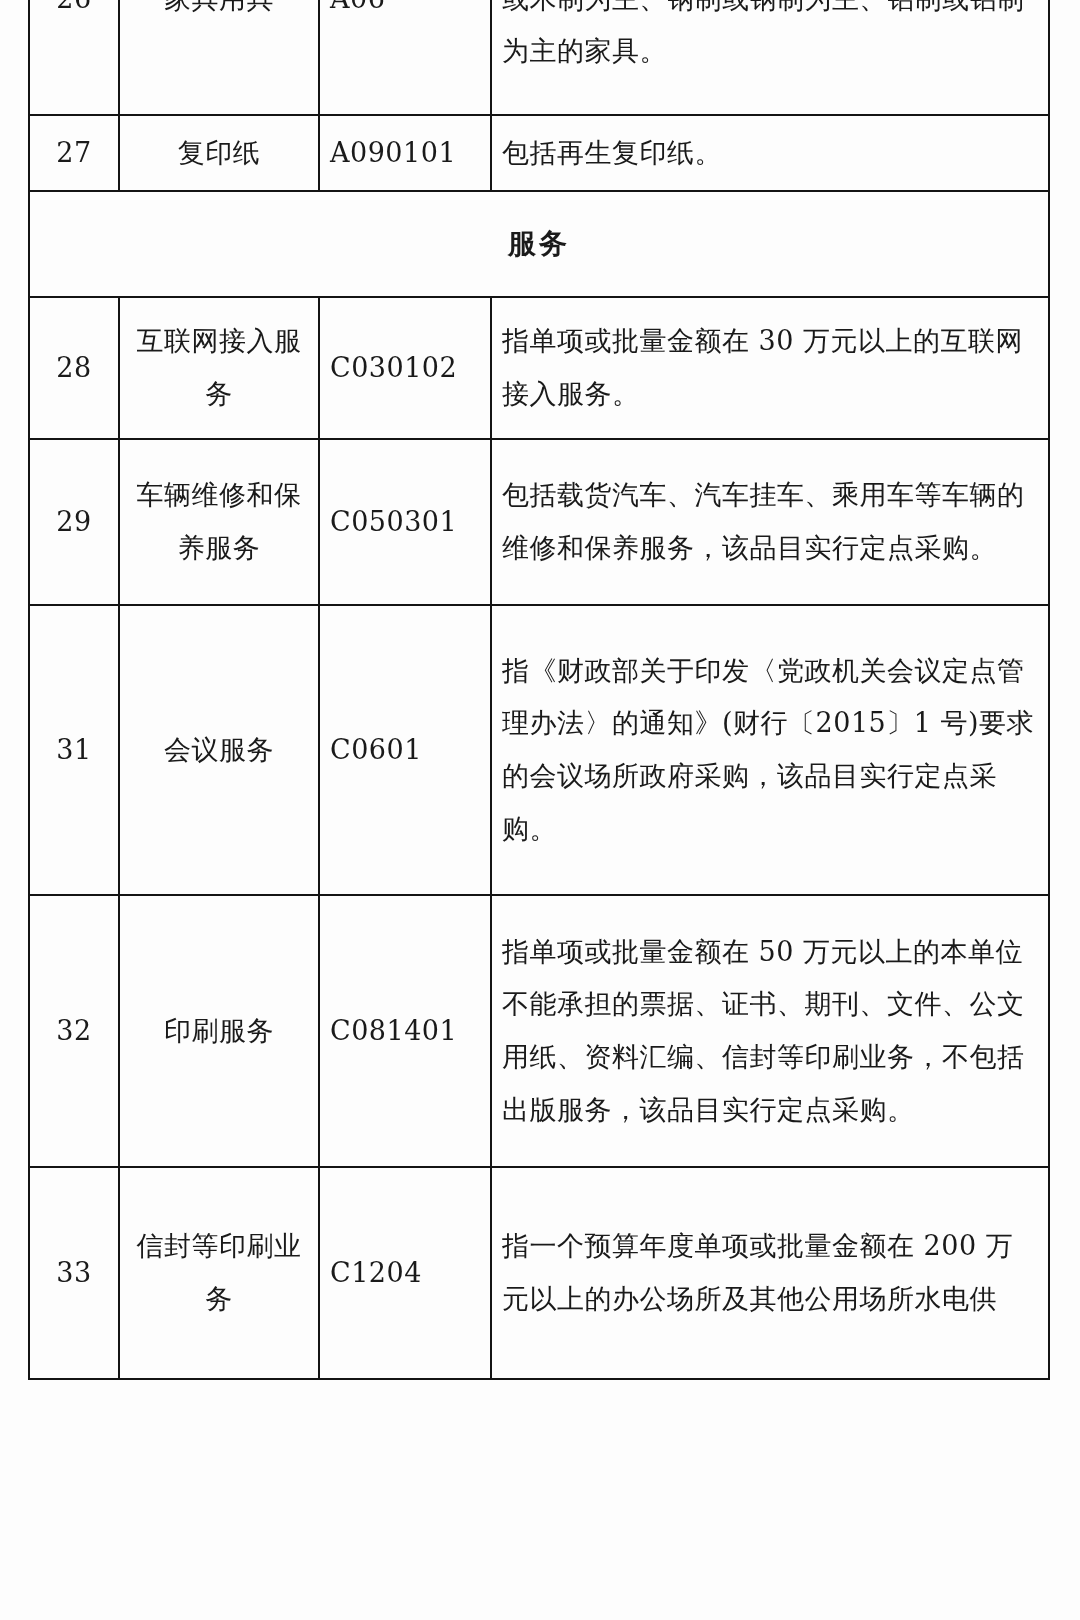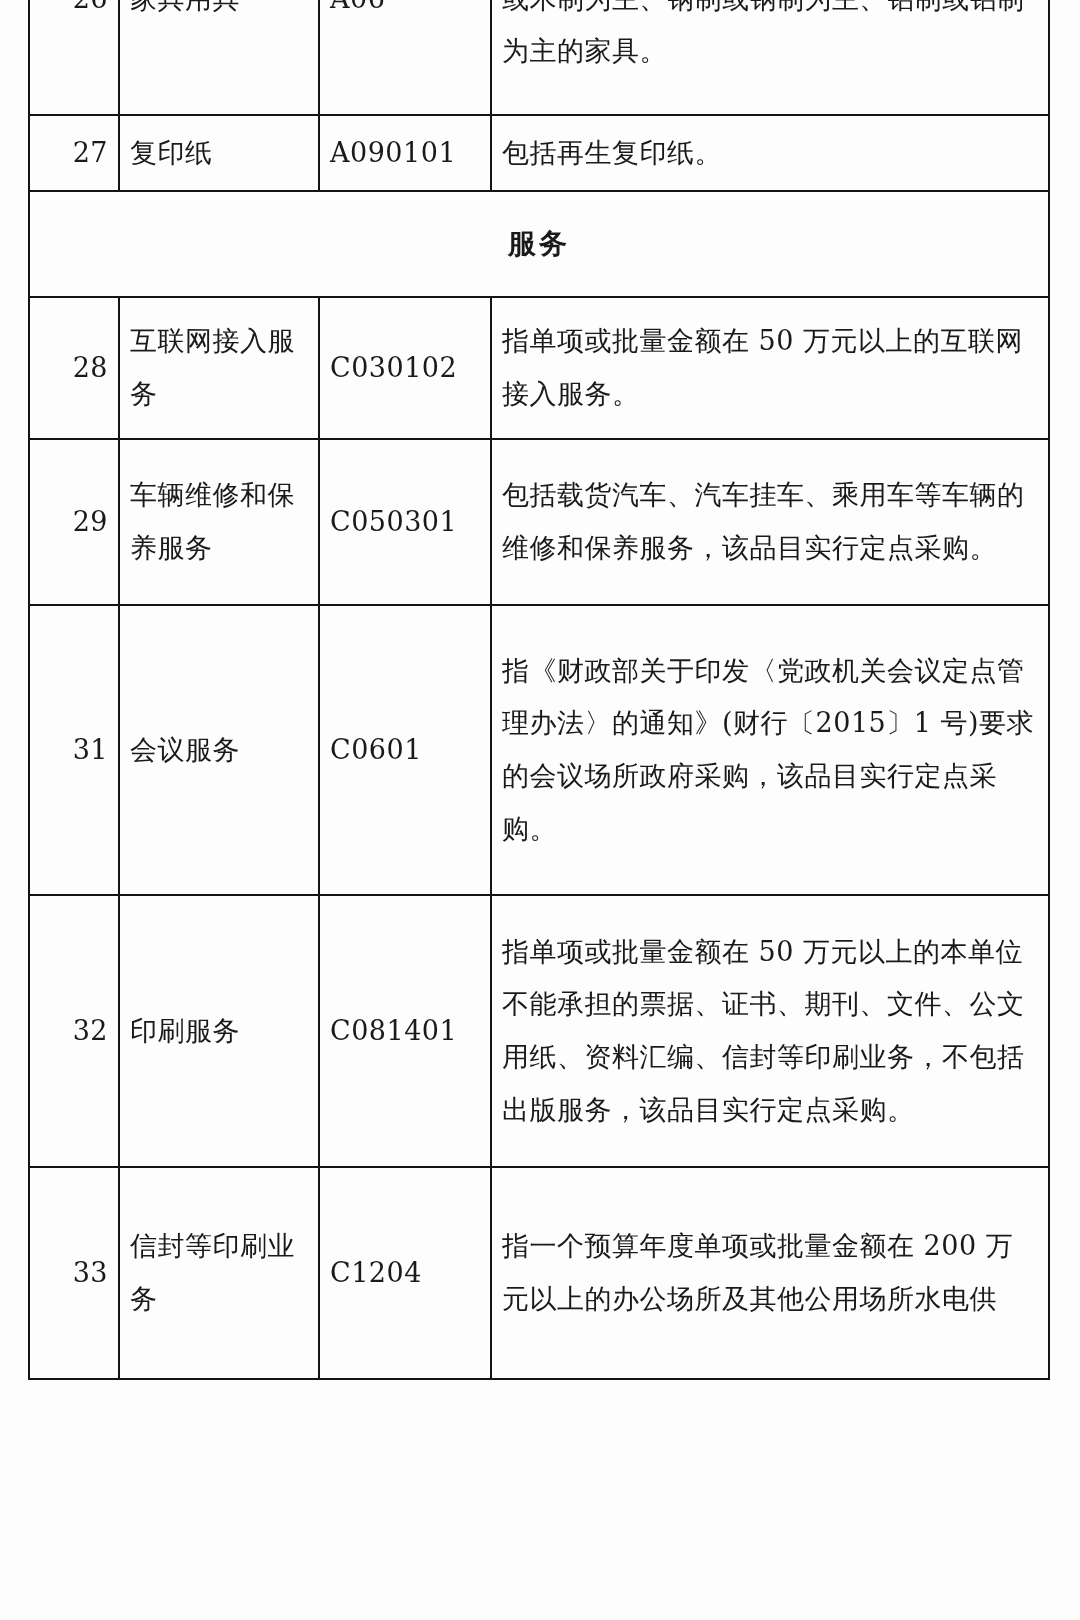--- a/index.html
+++ b/index.html
@@ -47,27 +47,27 @@
     line-height: 1.95;
     letter-spacing: 0.5px;
   }
 
   col.c-no    { width: 90px;  }
   col.c-name  { width: 200px; }
   col.c-code  { width: 172px; }
   col.c-desc  { width: 558px; }
 
   td.no {
-    text-align: right;
+    text-align: center;
     padding-left: 14px;
     font-family: "DejaVu Serif", "Liberation Serif", serif;
     font-size: 27px;
   }
   td.name {
-    text-align: left;
+    text-align: center;
     font-family: Liberation Sans, sans-serif;
     font-size: 27px;
     line-height: 1.9;
     margin-left: 16px;
   }
   td.code {
     text-align: left;
     font-family: "DejaVu Serif", "Liberation Serif", serif;
     font-size: 27px;
     letter-spacing: 1.2px;
@@ -127,21 +127,21 @@
         </tr>
 
         <tr class="rsec section-row">
           <td colspan="4">服务</td>
         </tr>
 
         <tr class="r28">
           <td class="no">28</td>
           <td class="name">互联网接入服务</td>
           <td class="code">C030102</td>
-          <td class="desc">指单项或批量金额在 50 万元以上的互联网接入服务。</td>
+          <td class="desc">指单项或批量金额在 30 万元以上的互联网接入服务。</td>
         </tr>
 
         <tr class="r29">
           <td class="no">29</td>
           <td class="name">车辆维修和保养服务</td>
           <td class="code">C050301</td>
           <td class="desc">包括载货汽车、汽车挂车、乘用车等车辆的维修和保养服务，该品目实行定点采购。</td>
         </tr>
 
 

